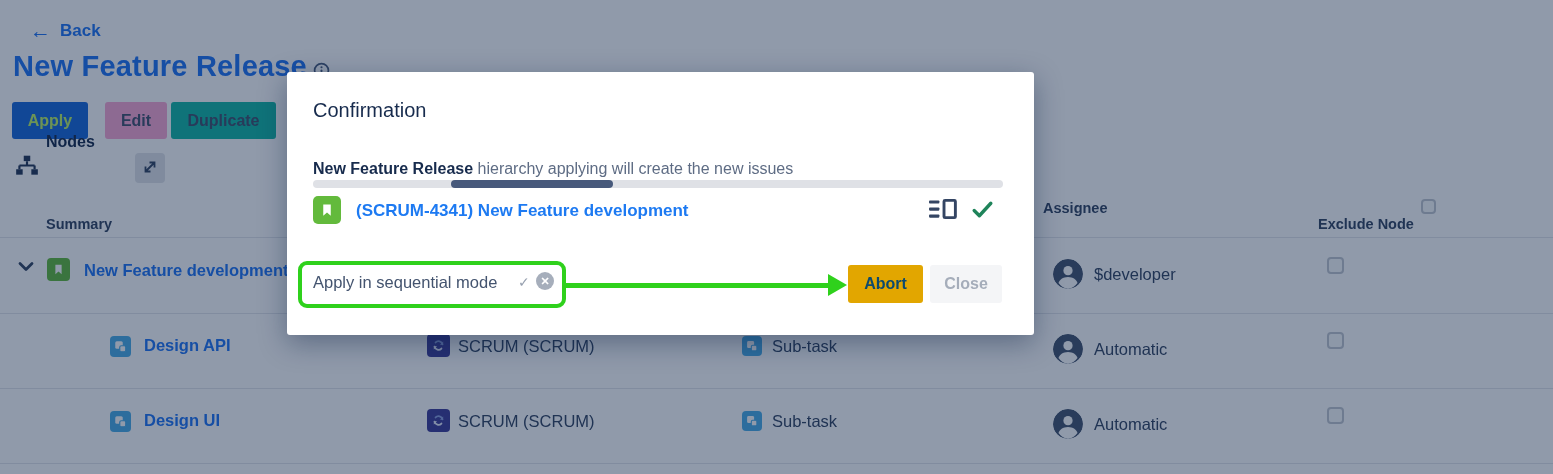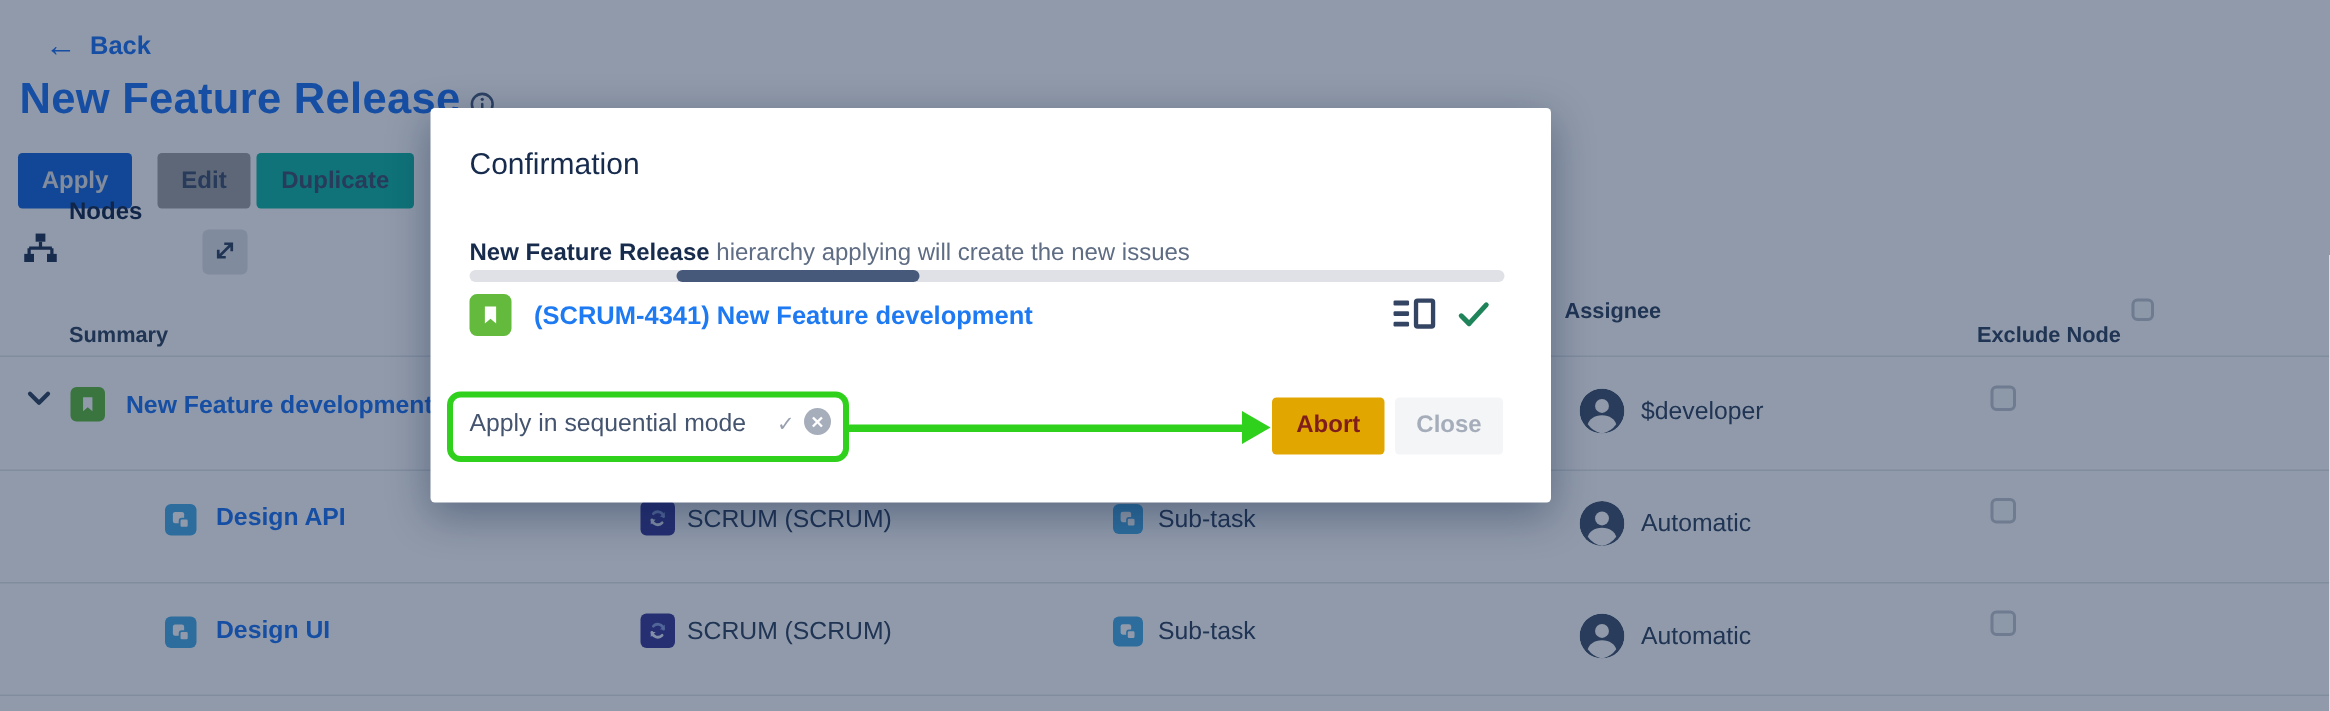--- a/index.html
+++ b/index.html
@@ -13,22 +13,22 @@
   
   .back-link { left:30px; top:20px; display:flex; align-items:center; gap:9px;
     color:var(--accent-blue,#2176F5); font-size:17px; font-weight:600; cursor:pointer; }
   .back-arrow { font-size:21px; line-height:1; }
   .page-title { left:13px; top:50px; display:flex; align-items:flex-start; gap:6px;
     color:var(--accent-blue,#2176F5); font-size:29px; font-weight:600; letter-spacing:.2px; }
   .info-ic { margin-top:3px; }
 
   .btn { display:flex; align-items:center; justify-content:center;
     border:none; border-radius:3px; font-family:inherit; font-size:16px; font-weight:600; cursor:pointer; }
-  .btn-apply { left:12px; top:102px; width:76px; height:37px; background:var(--apply-blue,#1868DB); color:#e5e5e5; }
-  .btn-edit { left:105px; top:102px; width:62px; height:37px; background:#a3a3a3; color:#42526E; }
+  .btn-apply { left:12px; top:102px; width:76px; height:37px; background:var(--apply-blue,#1868DB); color:#bef264; }
+  .btn-edit { left:105px; top:102px; width:62px; height:37px; background:#f9a8d4; color:#42526E; }
   .btn-duplicate { left:171px; top:102px; width:105px; height:37px; background:#14b8a6; color:#42526E; }
 
   .nodes-icon { left:14px; top:153px; }
   .nodes-title { left:46px; top:133px; font-size:16px; font-weight:600; color:#172B4D;text-align:center; }
   .expand-btn { left:135px; top:153px; width:30px; height:30px; background:#E2E4E9; border:none;
     border-radius:4px; display:flex; align-items:center; justify-content:center; color:#344563; cursor:pointer; }
 
   .col-h { font-size:14.5px; font-weight:700; color:#344563; }
   .h-summary { left:46px; top:216px; }
   .h-assignee { left:1043px; top:200px; }
@@ -62,21 +62,21 @@
   .progress-fill { position:absolute; top:0; height:100%; border-radius:4px; background:#47597B; }
   .m-issue-icon { left:26px; top:124px; width:28px; height:28px; border-radius:5px; }
   .m-issue-link { left:69px; top:129px; font-size:17px; font-weight:600; color:var(--modal-link-blue,#1D7AF2); cursor:pointer; }
   .board-btn { left:641px; top:125px; color:#344563; background:none; border:none; cursor:pointer; }
   .m-check { left:683px; top:125px; }
   .mode-label { left:26px; top:201px; font-size:16.5px; color:#44546F; white-space:nowrap; }
   .mode-check { left:231px; top:202px; font-size:14px; color:#97A0AF; }
   .mode-clear { left:249px; top:200px; width:18px; height:18px; border-radius:50%; background:#A6AEBB;
     color:#fff; font-size:11px; font-weight:700; display:flex; align-items:center; justify-content:center;
     border:none; cursor:pointer; font-family:inherit; }
-  .btn-abort { left:561px; top:193px; width:75px; height:38px; background:var(--warning-yellow,#E2A600); color:#7f1d1d; }
+  .btn-abort { left:561px; top:193px; width:75px; height:38px; background:var(--warning-yellow,#E2A600); color:#0c4a6e; }
   .btn-close { left:643px; top:193px; width:72px; height:38px; background:#F4F5F7; color:#A5ADBA; }
 
   
   .anno { z-index:20; pointer-events:none; }
   .anno-box { left:298px; top:261px; width:268px; height:47px; border:4px solid var(--annotation-green,#2FD11C); border-radius:9px; }
   .anno-line { left:566px; top:283px; width:264px; height:5px; background:var(--annotation-green,#2FD11C); }
   .anno-head { left:828px; top:274px; width:0; height:0;
     border-top:11px solid transparent; border-bottom:11px solid transparent;
     border-left:19px solid var(--annotation-green,#2FD11C); }
 </style>

